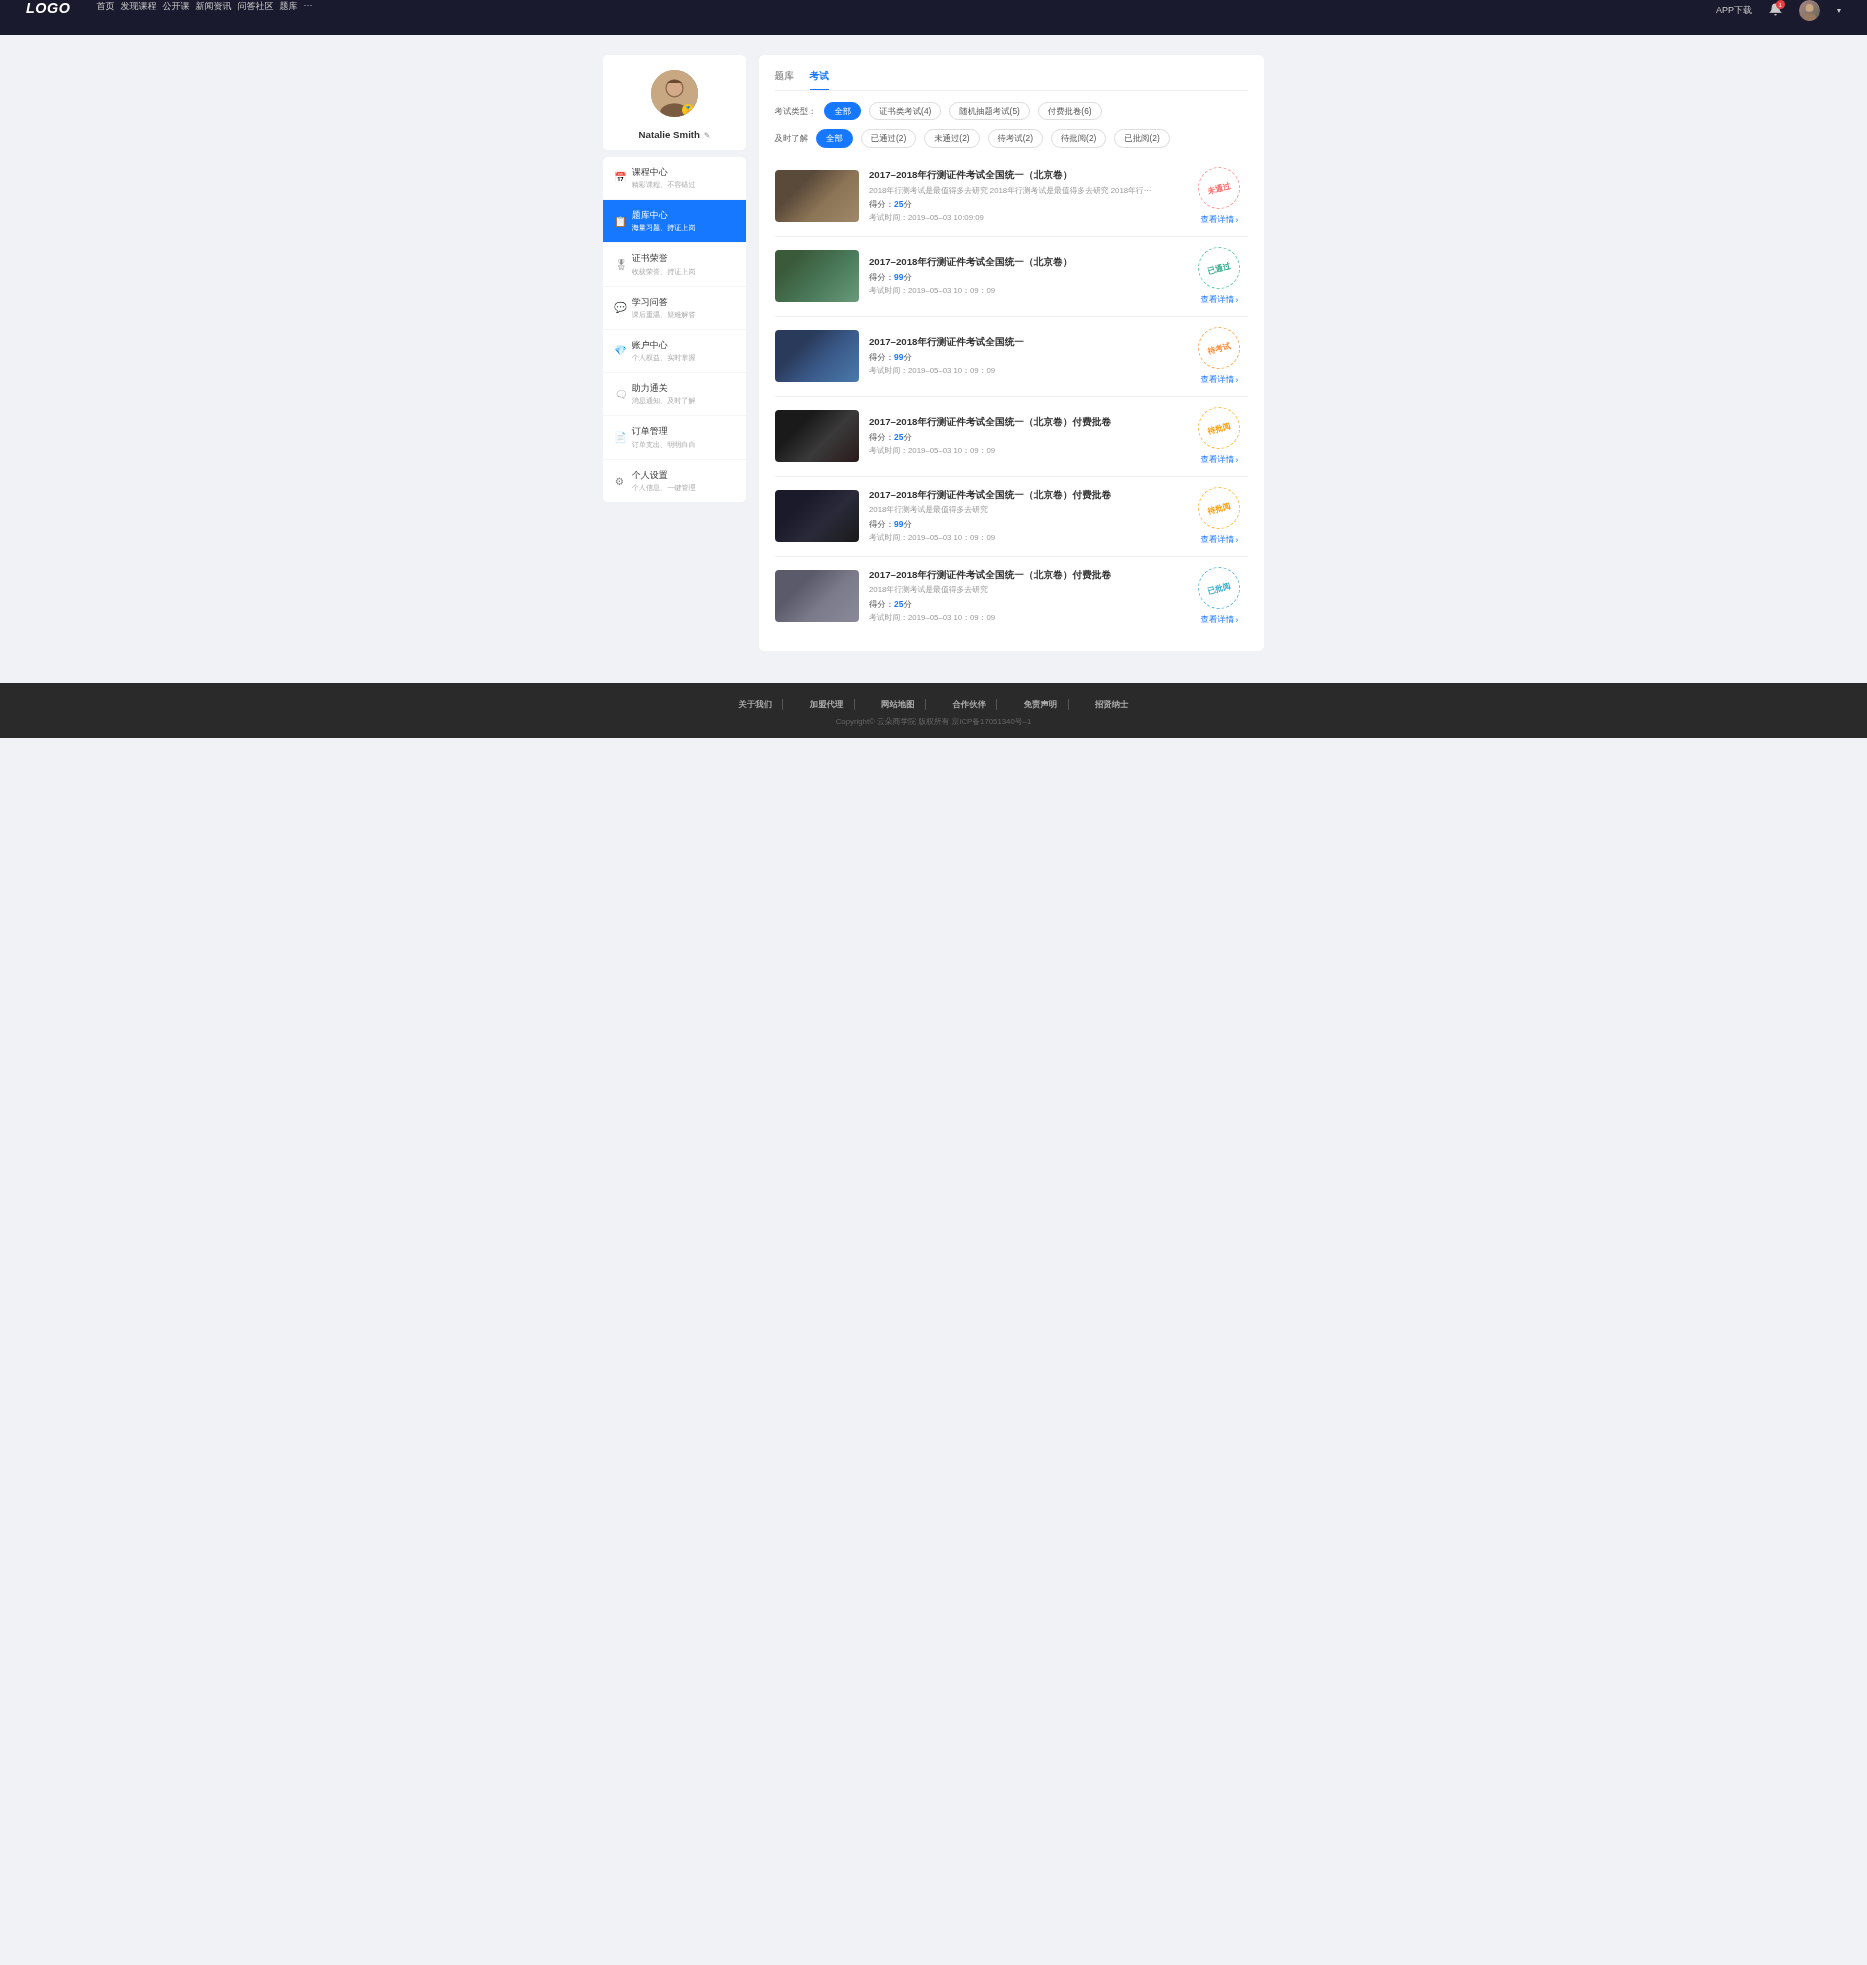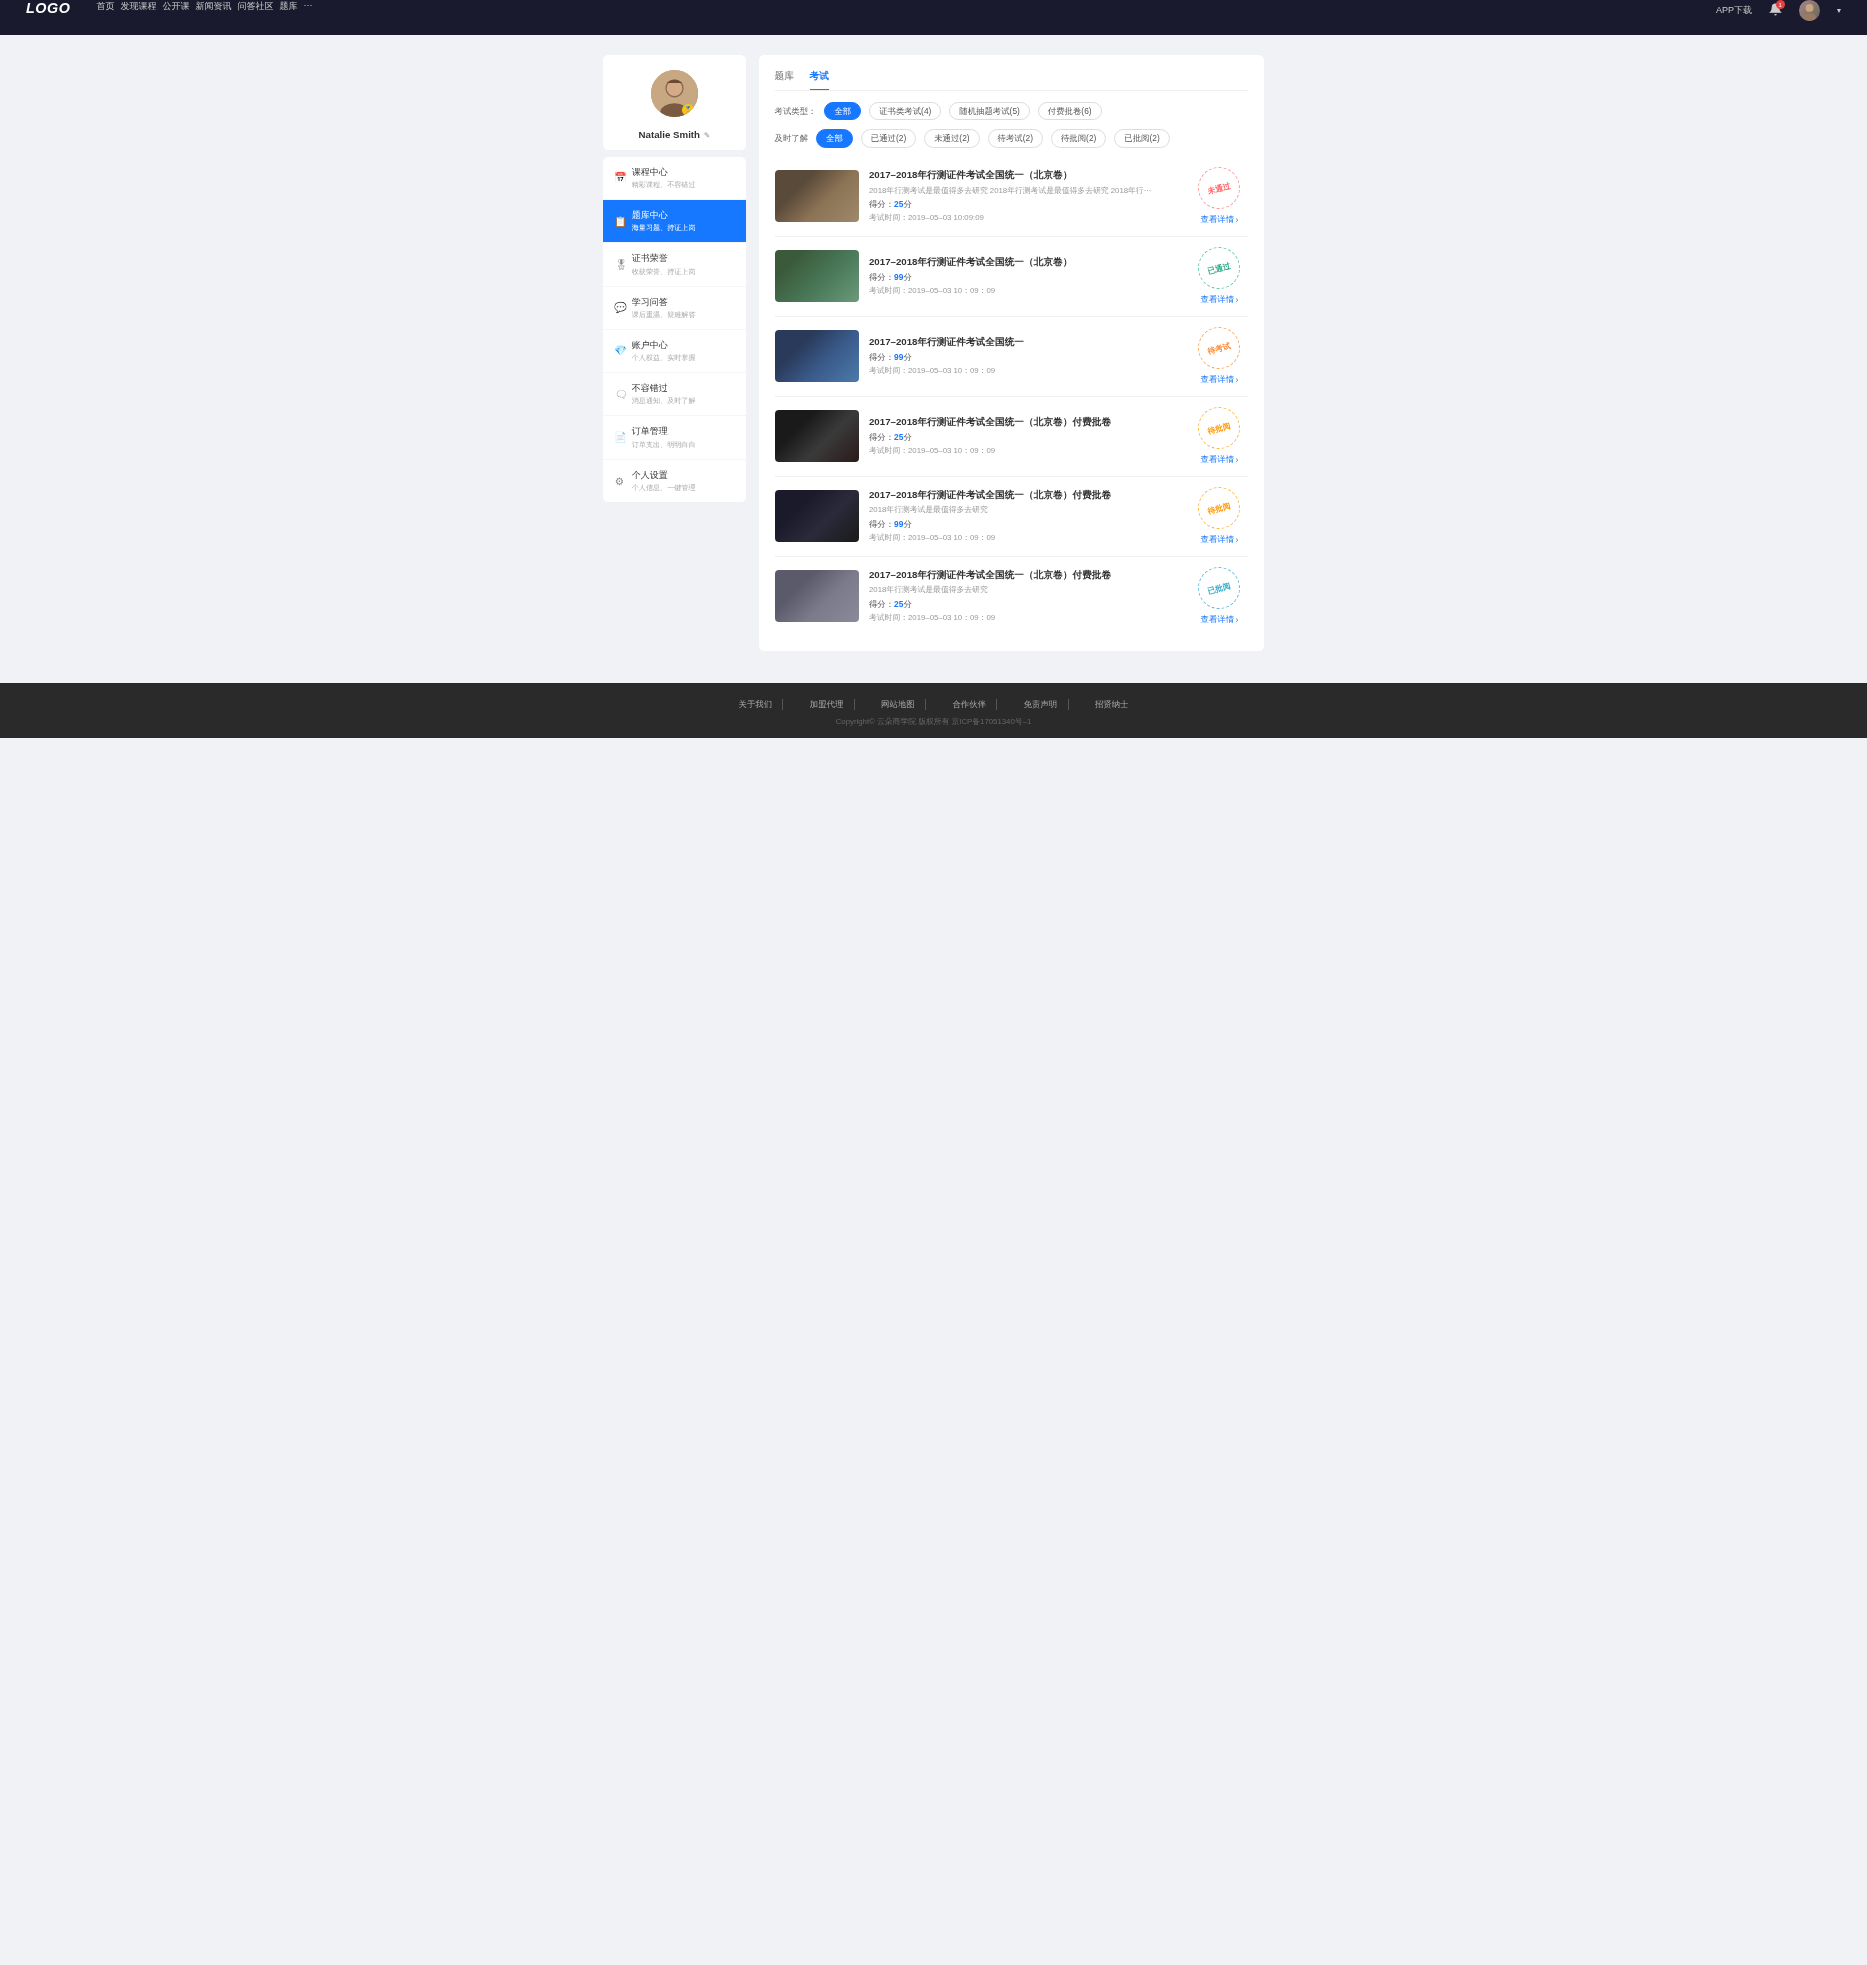--- a/index.html
+++ b/index.html
@@ -319,20 +319,21 @@
     .footer {
       background: #2a2a2a;
       padding: 15.6px 0 10.4px;
       text-align: center;
     }
     .footer-links {
       display: flex;
       justify-content: center;
       gap: 16px;
       margin-bottom: 6.5px;
+      font-weight: bold;
     }
     .footer-link {
       color: #aaa;
       font-size: 8.4px;
       text-decoration: none;
       padding: 0 10.4px;
       border-right: 0.6px solid #555;
     }
     .footer-link:last-child { border-right: none; }
     .footer-copy {
@@ -424,21 +425,21 @@
       <div class="sidebar-item">
         <span class="sidebar-icon">💎</span>
         <div class="sidebar-text">
           <div class="sidebar-item-label">账户中心</div>
           <div class="sidebar-item-sub">个人权益、实时掌握</div>
         </div>
       </div>
       <div class="sidebar-item">
         <span class="sidebar-icon">🗨</span>
         <div class="sidebar-text">
-          <div class="sidebar-item-label">不容错过</div>
+          <div class="sidebar-item-label">助力通关</div>
           <div class="sidebar-item-sub">消息通知、及时了解</div>
         </div>
       </div>
       <div class="sidebar-item">
         <span class="sidebar-icon">📄</span>
         <div class="sidebar-text">
           <div class="sidebar-item-label">订单管理</div>
           <div class="sidebar-item-sub">订单支出、明明白白</div>
         </div>
       </div>

